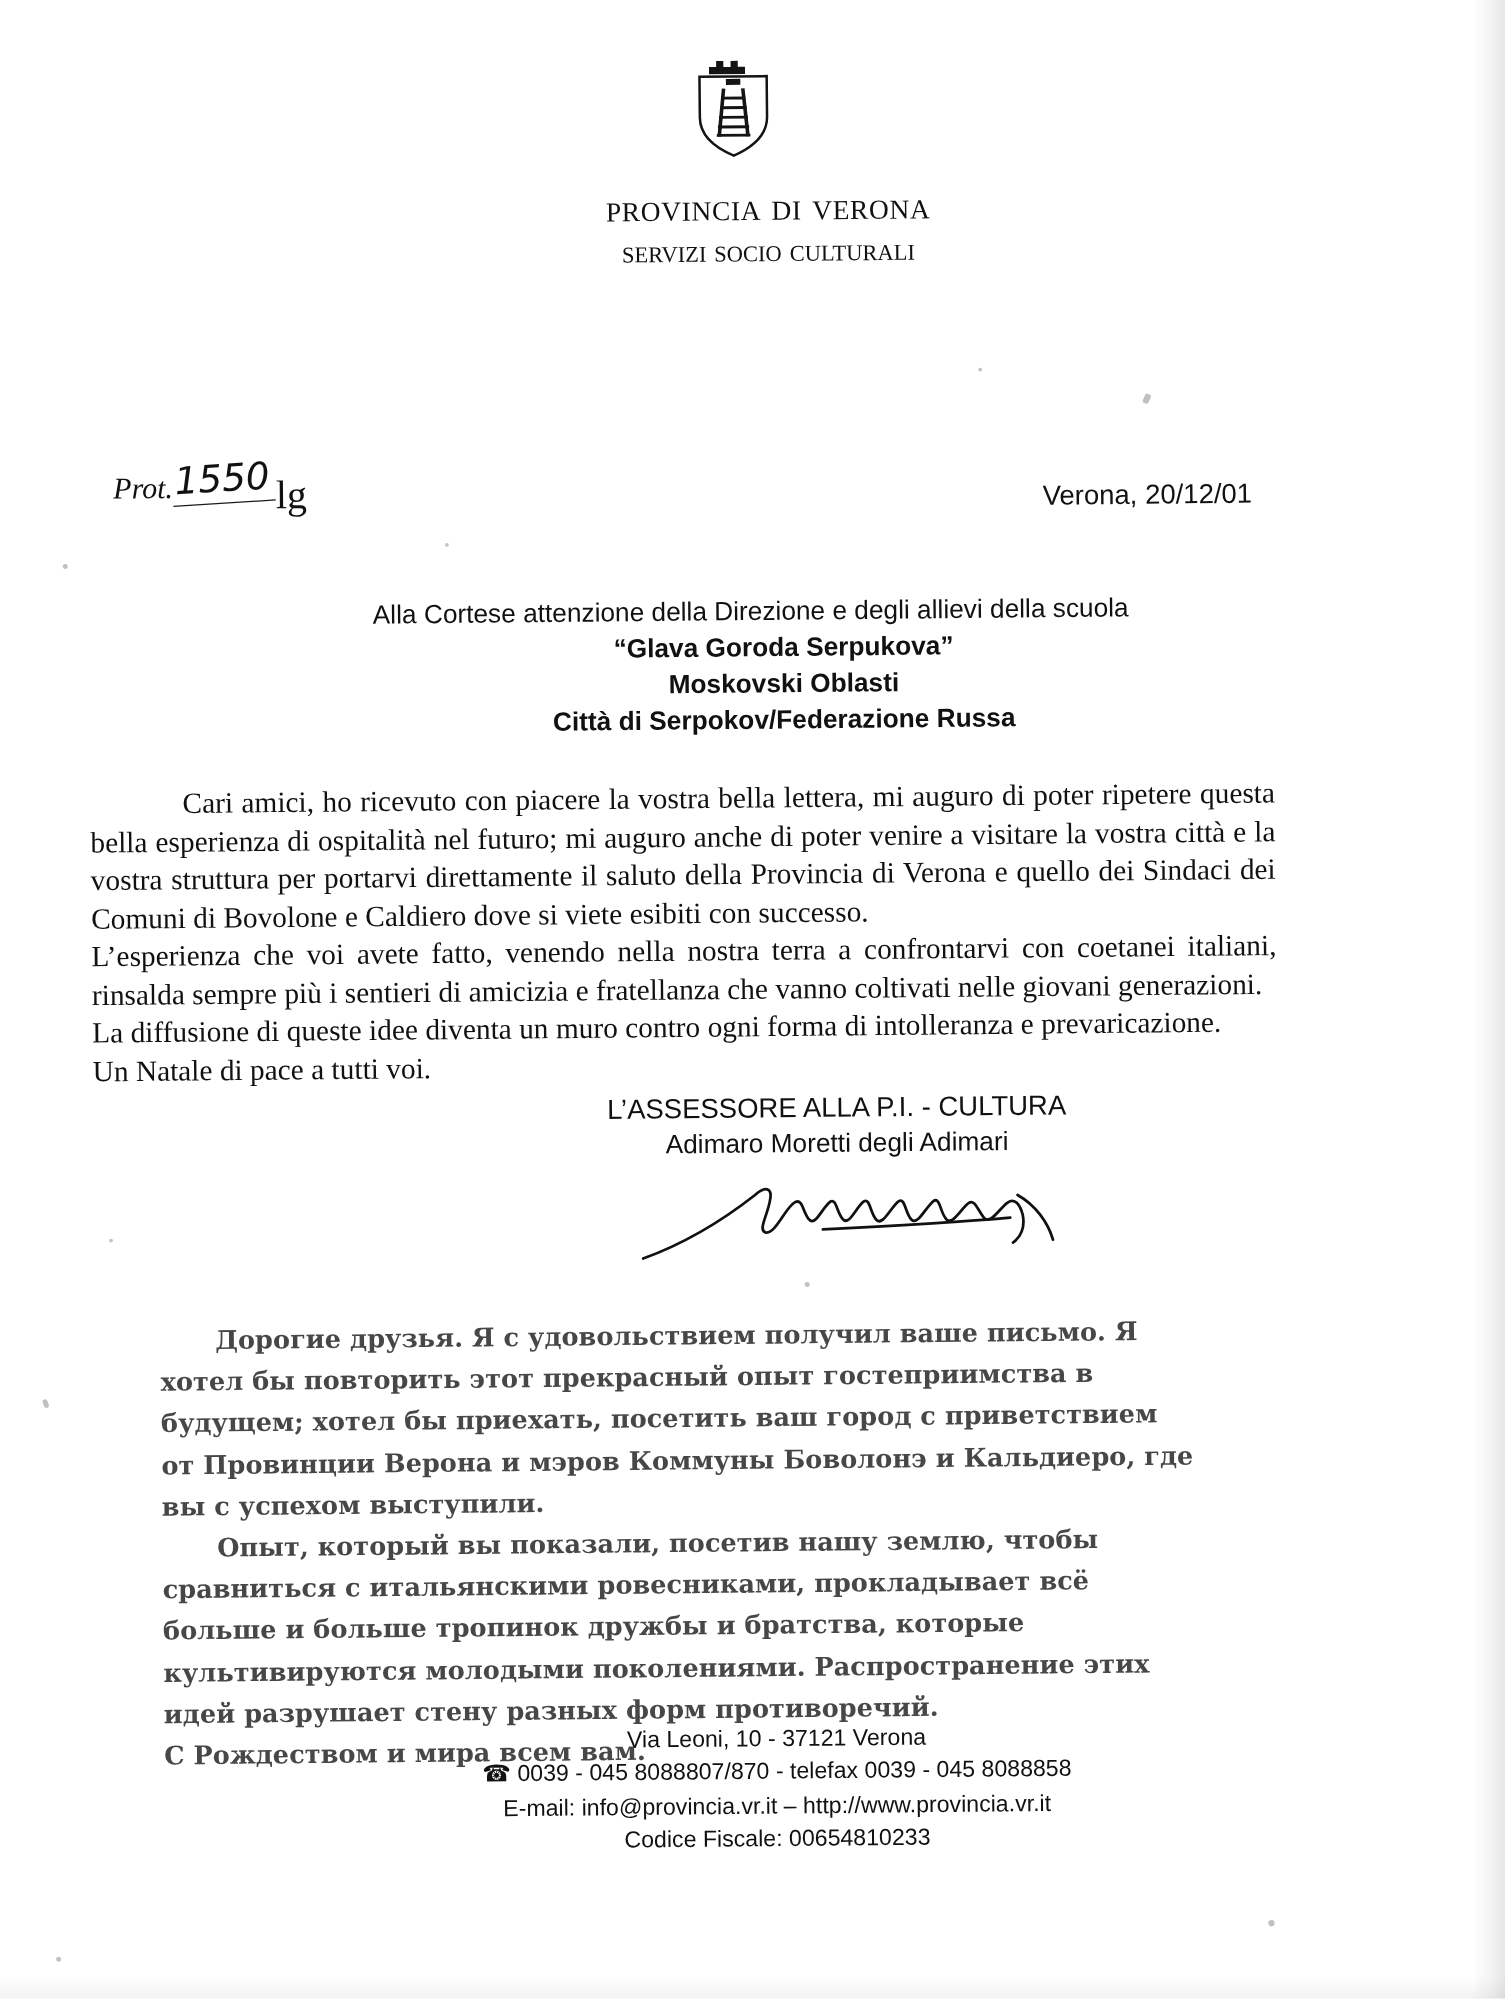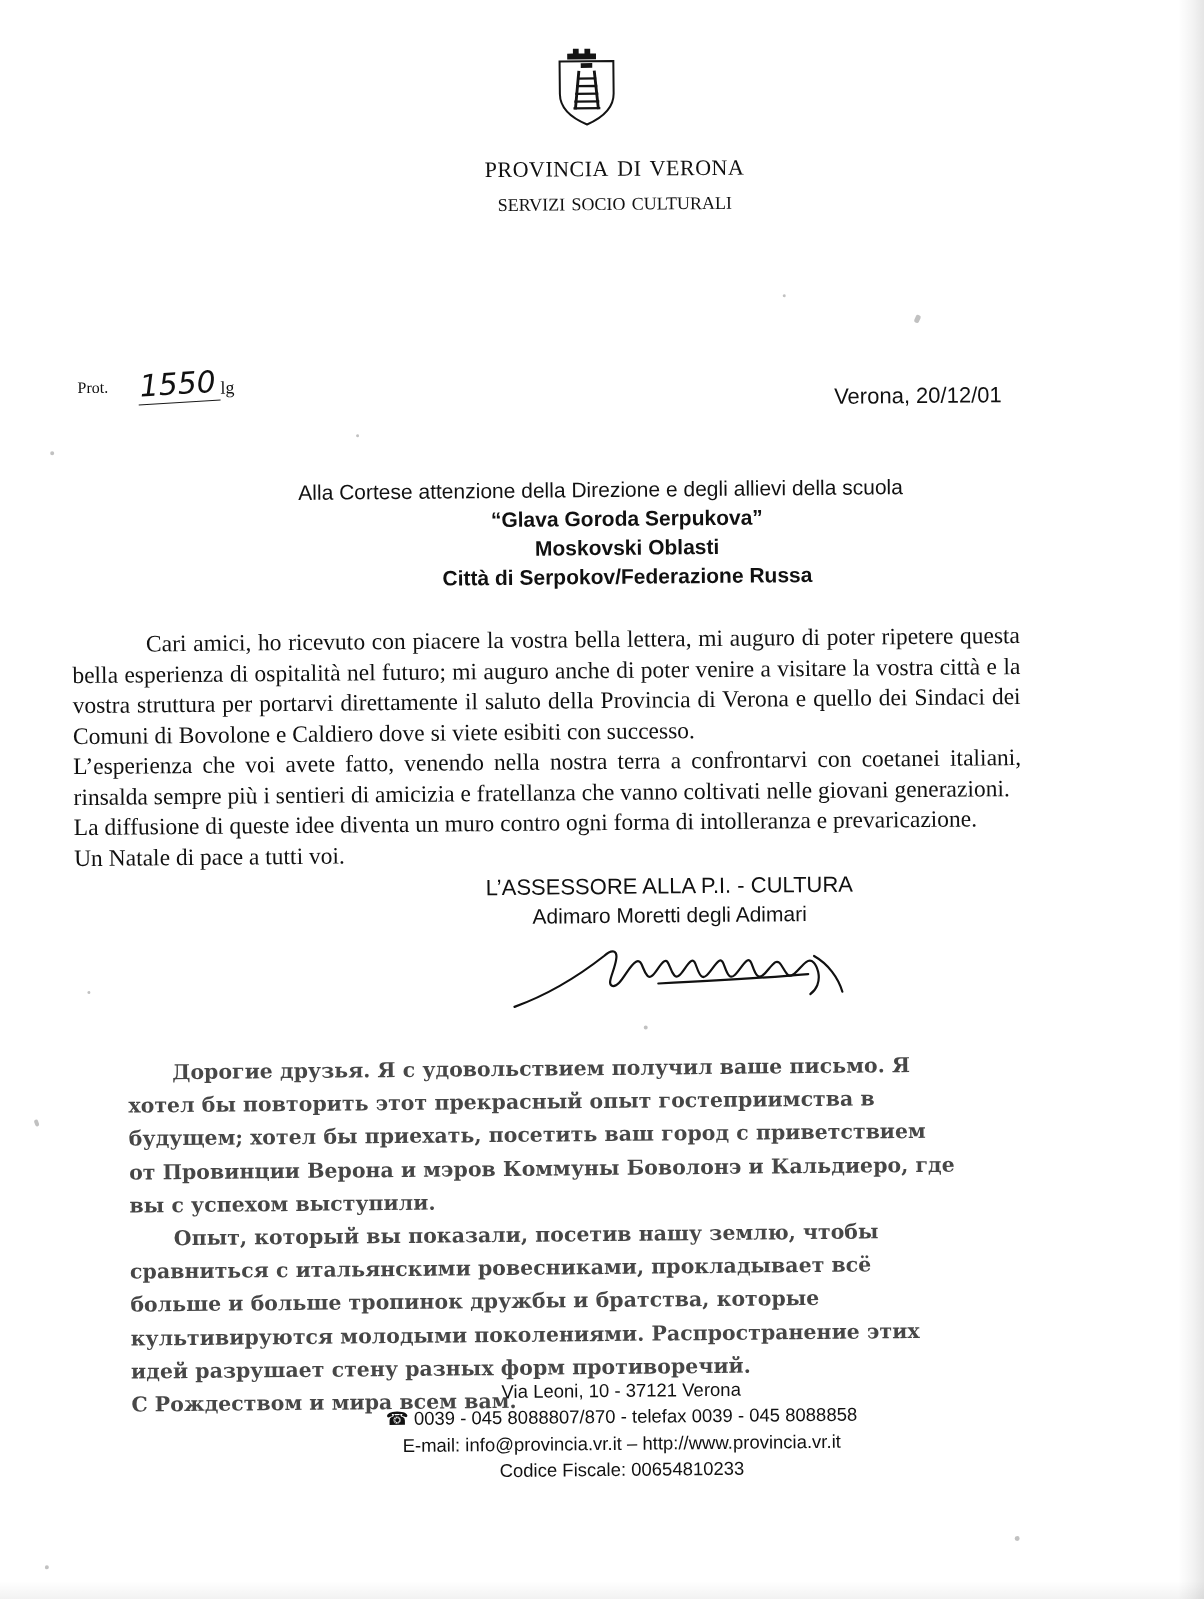--- a/index.html
+++ b/index.html
@@ -60,40 +60,41 @@
   
   .prot-row {
     position: absolute;
     top: 368px;
     left: 80px;
     right: 80px;
     height: 40px;
   }
   .prot-label {
     position: absolute;
-    left: 0;
+    left: 13px;
     top: 6px;
-    font-size: 16px;
+    font-size: 24px;
+    font-style: italic;
   }
   .prot-number {
     position: absolute;
     left: 60px;
     top: -6px;
     font-family: "DejaVu Sans", sans-serif;
     font-size: 30px;
     font-style: italic;
     transform: rotate(-3deg);
     border-bottom: 1.4px solid #1a1a1a;
     padding: 0 4px 1px 2px;
   }
   .prot-suffix {
     position: absolute;
     left: 143px;
     top: 6px;
-    font-size: 18px;
+    font-size: 32px;
   }
   .date-place {
     position: absolute;
     right: 120px;
     top: 18px;
     font-size: 22px;
     font-family: "Liberation Sans", sans-serif;
   }
 
   

